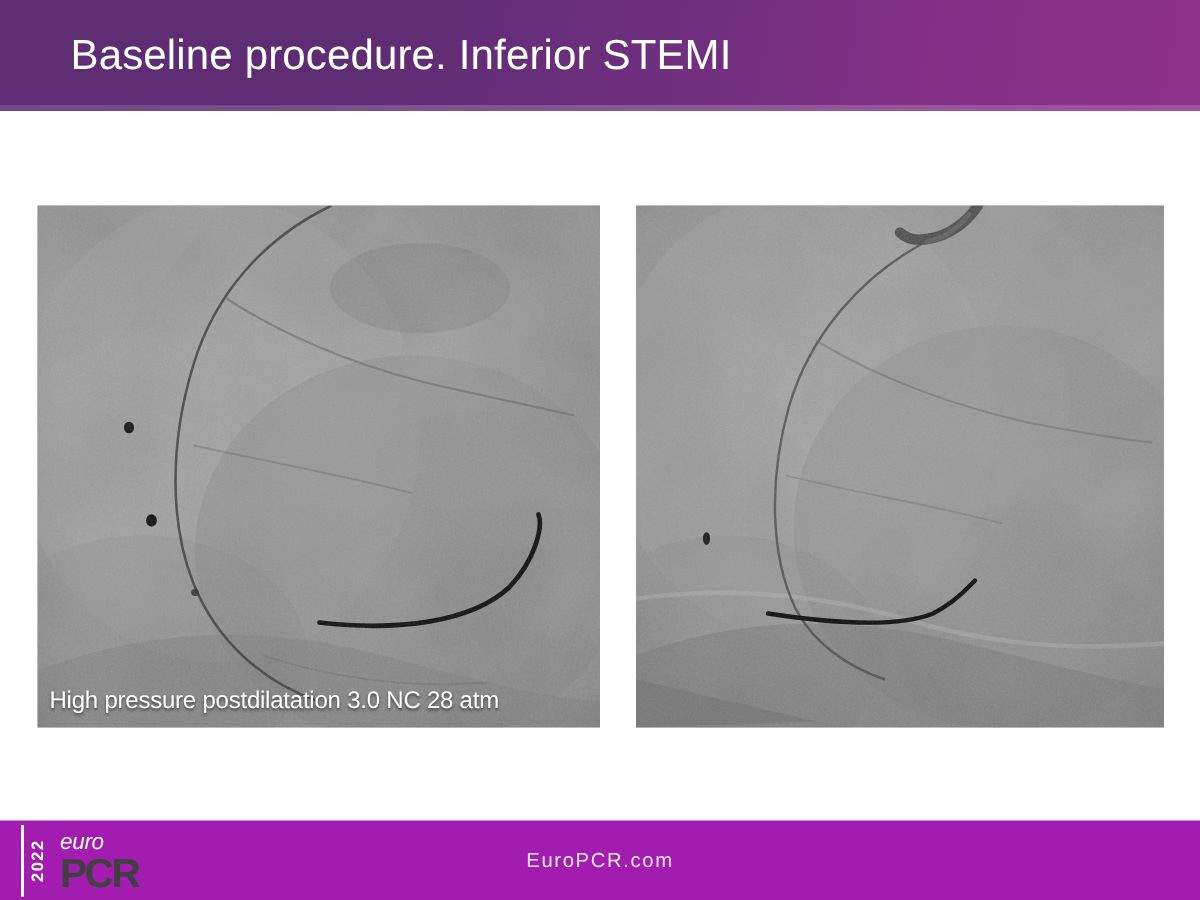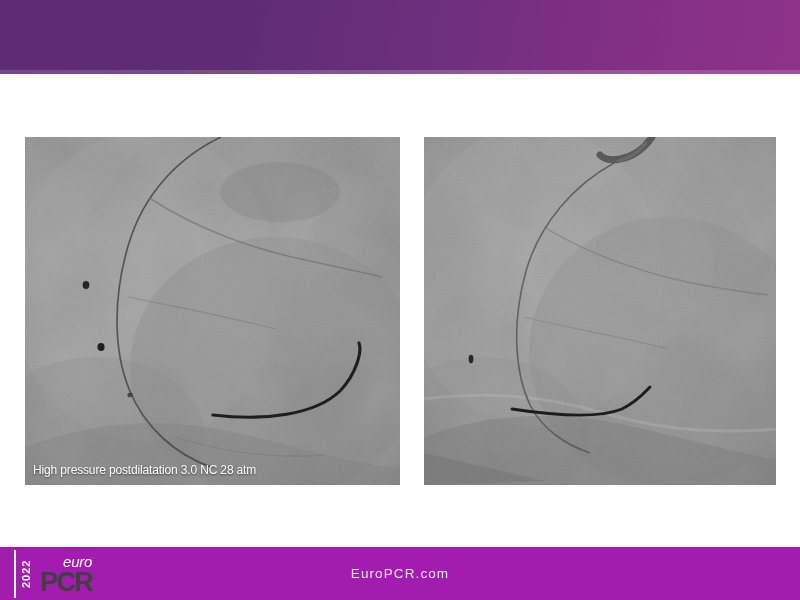--- a/index.html
+++ b/index.html
@@ -62,21 +62,21 @@
   .angio-right { left: 424px; top: 137px; width: 352px; height: 348px; }
 
   .angio svg { display: block; width: 100%; height: 100%; }
 
   .caption {
     position: absolute;
     left: 8px;
     bottom: 8px;
     right: 6px;
     color: #ffffff;
-    font-size: 12px;
+    font-size: 16px;
     font-weight: 400;
     letter-spacing: -0.15px;
     text-shadow: 0 1px 2px rgba(0,0,0,0.55);
     white-space: nowrap;
   }
 
   
   .footer {
     position: absolute;
     left: 0;
@@ -129,21 +129,20 @@
     flex-direction: column;
     justify-content: center;
   }
   .pcr-euro {
     color: #ffffff;
     font-style: italic;
     font-size: 15px;
     font-weight: 400;
     line-height: 15px;
     letter-spacing: -0.2px;
-    text-align: right;
   }
   .pcr-main {
     color: #404040;
     font-size: 27px;
     font-weight: 700;
     line-height: 26px;
     letter-spacing: -1.6px;
   }
 
   
@@ -187,20 +186,21 @@
     white-space: nowrap;
     letter-spacing: 0.05px;
   }
 </style>
 </head>
 <body>
 
 <div class="slide">
 
   <div class="header">
+    <div class="slide-title">Baseline procedure. Inferior STEMI</div>
     <div class="header-underline"></div>
   </div>
 
   <div class="angio angio-left">
     <svg viewBox="0 0 375 348" preserveAspectRatio="none">
       <defs>
         <radialGradient id="lbg" cx="48%" cy="45%" r="78%">
           <stop offset="0%" stop-color="#a6a6a6"></stop>
           <stop offset="45%" stop-color="#9b9b9b"></stop>
           <stop offset="80%" stop-color="#8d8d8d"></stop>

